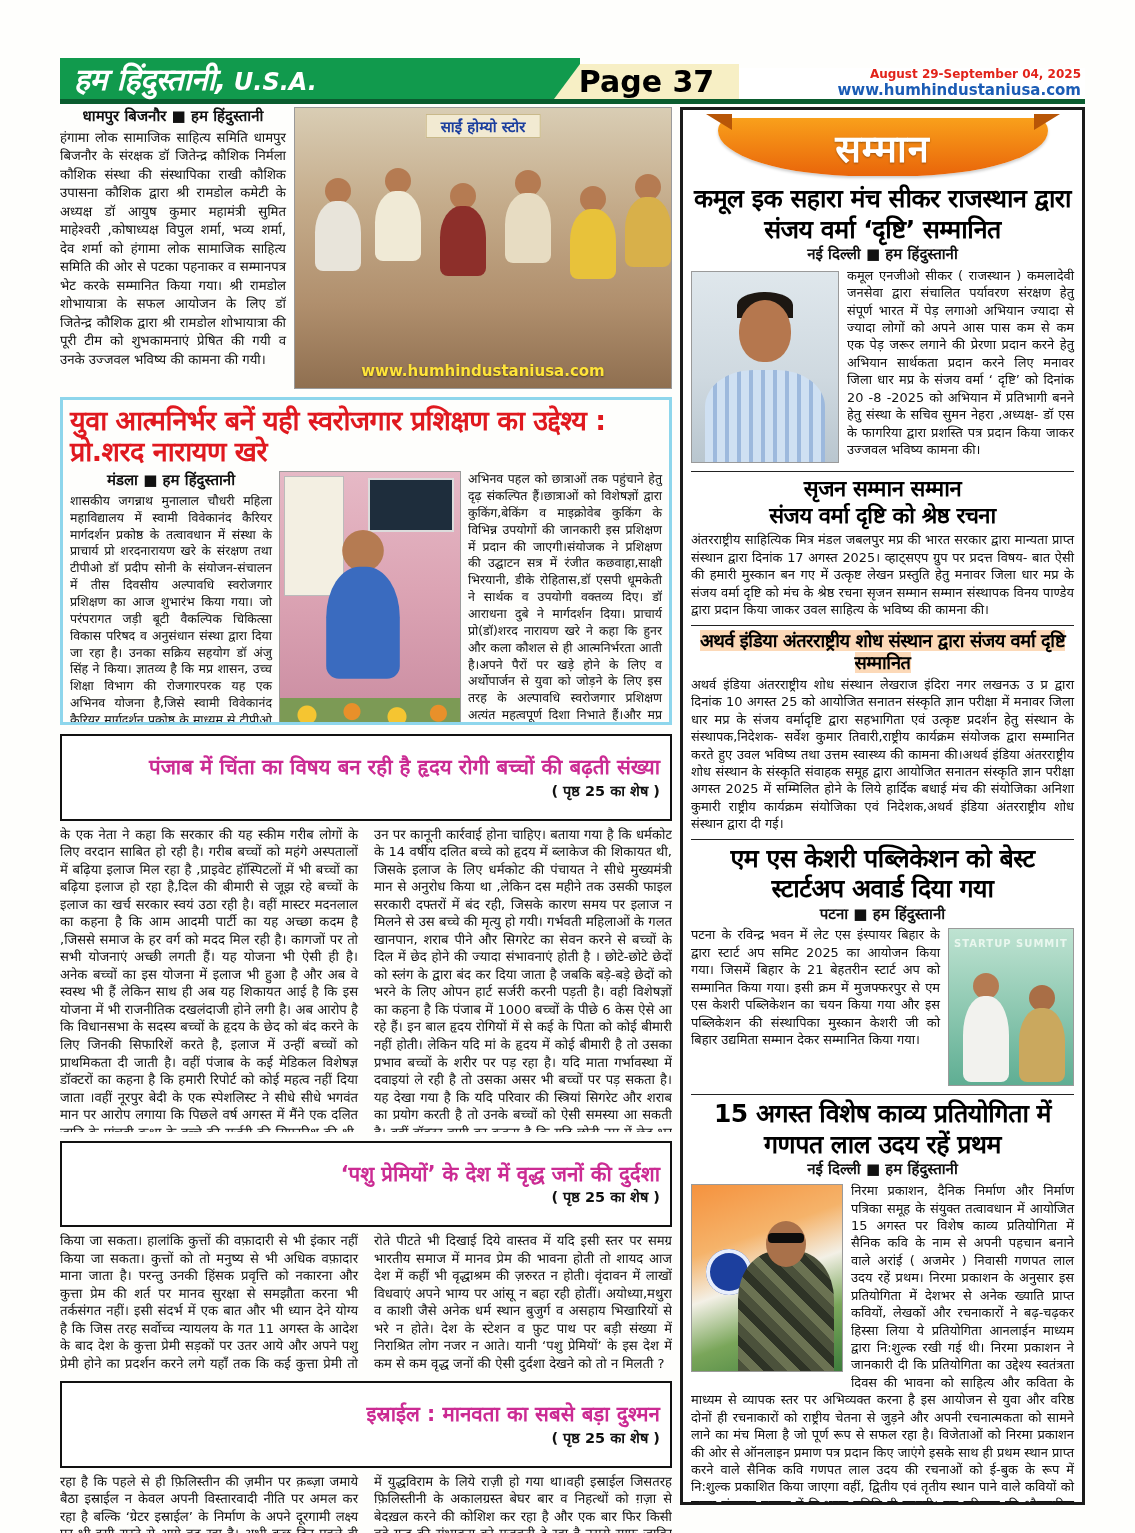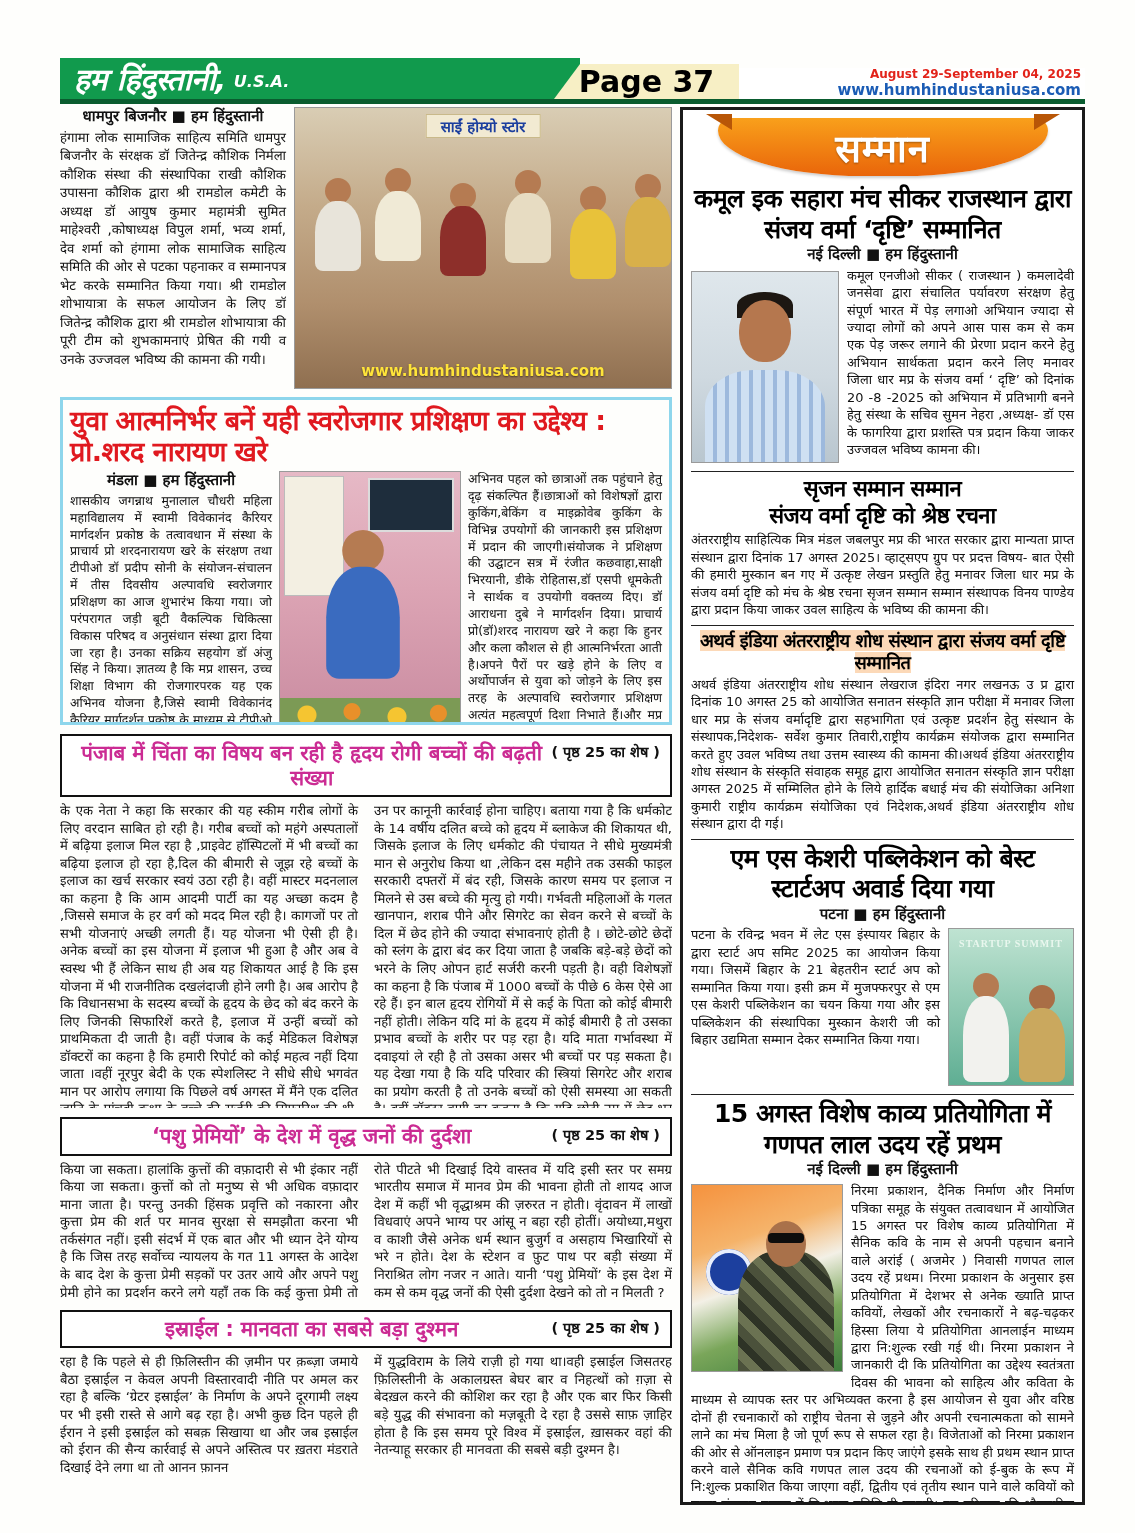--- a/index.html
+++ b/index.html
@@ -9,21 +9,21 @@
     width:1135px; height:1533px; margin:0 auto; background:#fefefc;
     position:relative; overflow:hidden; padding:52px 50px 16px 60px;
   }
   
   .hdr { display:flex; align-items:flex-end; height:52px; border-bottom:5px solid var(--dark_green,#0a5c2f); }
   .masthead {
     flex:0 0 520px; background:var(--green,#119a4d); color:#fff;
     display:flex; align-items:center; padding-left:14px; gap:8px;
   }
   .masthead .mh-main { font-size:30px; font-weight:bold; font-style:italic; letter-spacing:-0.5px; }
-  .masthead .mh-sub  { font-size:16px; font-weight:bold; font-style:italic; margin-top:6px; }
+  .masthead .mh-sub  { font-size:24px; font-weight:bold; font-style:italic; margin-top:6px; }
   .pagenum {
     flex:0 0 185px; background:var(--cream,#f7efc5); margin-left:-26px;
     clip-path:polygon(26px 0, 100% 0, 100% 100%, 0 100%);
     display:flex; align-items:center; justify-content:center;
     font-size:30px; font-weight:bold; color:#000;margin-top:24px;
   }
   .hdr-right { flex:1; background:#fff; display:flex; flex-direction:column; justify-content:center; align-items:flex-end; padding-right:4px; }
   .hdr-date { color:var(--date_red,#e2231a); font-weight:bold; font-size:12px; line-height:1.15; }
   .hdr-url  { color:var(--url_blue,#1b5cb5); font-weight:bold; font-size:15px; line-height:1.15; }
 
@@ -63,21 +63,21 @@
   .train-photo .board { position:absolute; top:6px; right:6px; width:86px; height:54px; background:#1e2d3c; border:2px solid #dcdcdc; }
   .train-photo .banner { position:absolute; top:4px; left:4px; width:60px; height:120px; background:#f3efe2; border:1px solid #bbb; }
   .train-photo .flowers { position:absolute; bottom:0; left:0; right:0; height:34px;
     background:radial-gradient(circle at 15% 50%,#f5c531 9px,transparent 10px),
                radial-gradient(circle at 40% 40%,#e8902a 8px,transparent 9px),
                radial-gradient(circle at 65% 55%,#f5c531 9px,transparent 10px),
                radial-gradient(circle at 88% 45%,#e8902a 8px,transparent 9px),#7c9a55; }
 
   
   .cont { margin-top:9px; }
-  .cont-headbar { border:2.5px solid #111; display:flex; align-items:flex-start; padding:5px 10px; background:#fff; }
+  .cont-headbar { border:2.5px solid #111; display:flex; align-items:flex-end; padding:19px 10px; background:#fff;flex-direction:column; }
   .cont-title { flex:1; text-align:center; color:var(--headline_magenta,#cb2b93); font-weight:bold; font-size:20.5px; line-height:1.2; }
   .cont-note  { color:#111; font-weight:bold; font-size:14.5px; white-space:nowrap; }
   .cont-body { margin-top:5px; display:flex; gap:16px; font-size:13.1px; line-height:1.34; text-align:justify; overflow:hidden; }
   .cont-body > div { flex:1; }
   .punjab-body { height:306px; } .pashu-body { height:140px; } .israel-body { height:128px; }
 
   
   .ribbon-wrap { display:flex; justify-content:center; margin:2px 0 4px; }
   .ribbon {
     position:relative; width:330px; height:58px;
@@ -101,21 +101,21 @@
   .r-head.h19 { font-size:18.2px; }
   .hl-orange { background:var(--hl_orange,#fcd9b8); box-decoration-break:clone; }
   .r-body { font-size:12.9px; line-height:1.35; text-align:justify; margin-top:2px; }
   .ph-portrait { float:left; width:148px; height:192px; margin:4px 8px 2px 0;
     background:linear-gradient(180deg,#dfe7ec 0%,#cfd9e0 55%,#b9c6cf 100%); }
   .ph-portrait .head { position:absolute; top:28px; left:50%; transform:translateX(-50%); width:52px; height:62px; border-radius:50% 50% 46% 46%; background:#b5774e; }
   .ph-portrait .hair { position:absolute; top:20px; left:50%; transform:translateX(-50%); width:56px; height:26px; border-radius:50% 50% 0 0; background:#1d1712; }
   .ph-portrait .shirt { position:absolute; bottom:0; left:50%; transform:translateX(-50%); width:120px; height:92px; border-radius:40% 40% 0 0;
     background:repeating-linear-gradient(90deg,#cfe0f2 0 8px,#9db9dd 8px 12px); }
   .ph-award { float:right; width:126px; height:158px; margin:2px 0 2px 8px;
-    background:linear-gradient(180deg,#bfe3d2 0%,#8fc9b2 50%,#5fae93 100%);font-family:Liberation Serif, serif; }
+    background:linear-gradient(180deg,#bfe3d2 0%,#8fc9b2 50%,#5fae93 100%); }
   .ph-award .txt { position:absolute; top:8px; left:0; right:0; text-align:center; color:#e9f7ee; font-weight:bold; font-size:10px; letter-spacing:1px; }
   .ph-flag { float:left; width:152px; height:188px; margin:2px 8px 2px 0;
     background:linear-gradient(160deg,#f5923e 0%,#f5b36a 30%,#f3f0e6 50%,#7aa65a 72%,#3e7d3c 100%); }
   .ph-flag .chakra { position:absolute; top:64px; left:14px; width:46px; height:46px; border-radius:50%; background:#1c3f9e;
     box-shadow:inset 0 0 0 4px #e8eefc; }
   .ph-flag .soldier { position:absolute; bottom:0; left:46px; width:96px; height:120px; border-radius:40% 40% 0 0;
     background:repeating-linear-gradient(45deg,#4b513b 0 9px,#6b7252 9px 18px,#2e3326 18px 26px); }
   .ph-flag .s-head { position:absolute; bottom:104px; left:74px; width:40px; height:46px; border-radius:50%; background:#a9714a; }
   .ph-flag .shades { position:absolute; bottom:128px; left:76px; width:36px; height:10px; border-radius:4px; background:#0d0d0d; }
 

